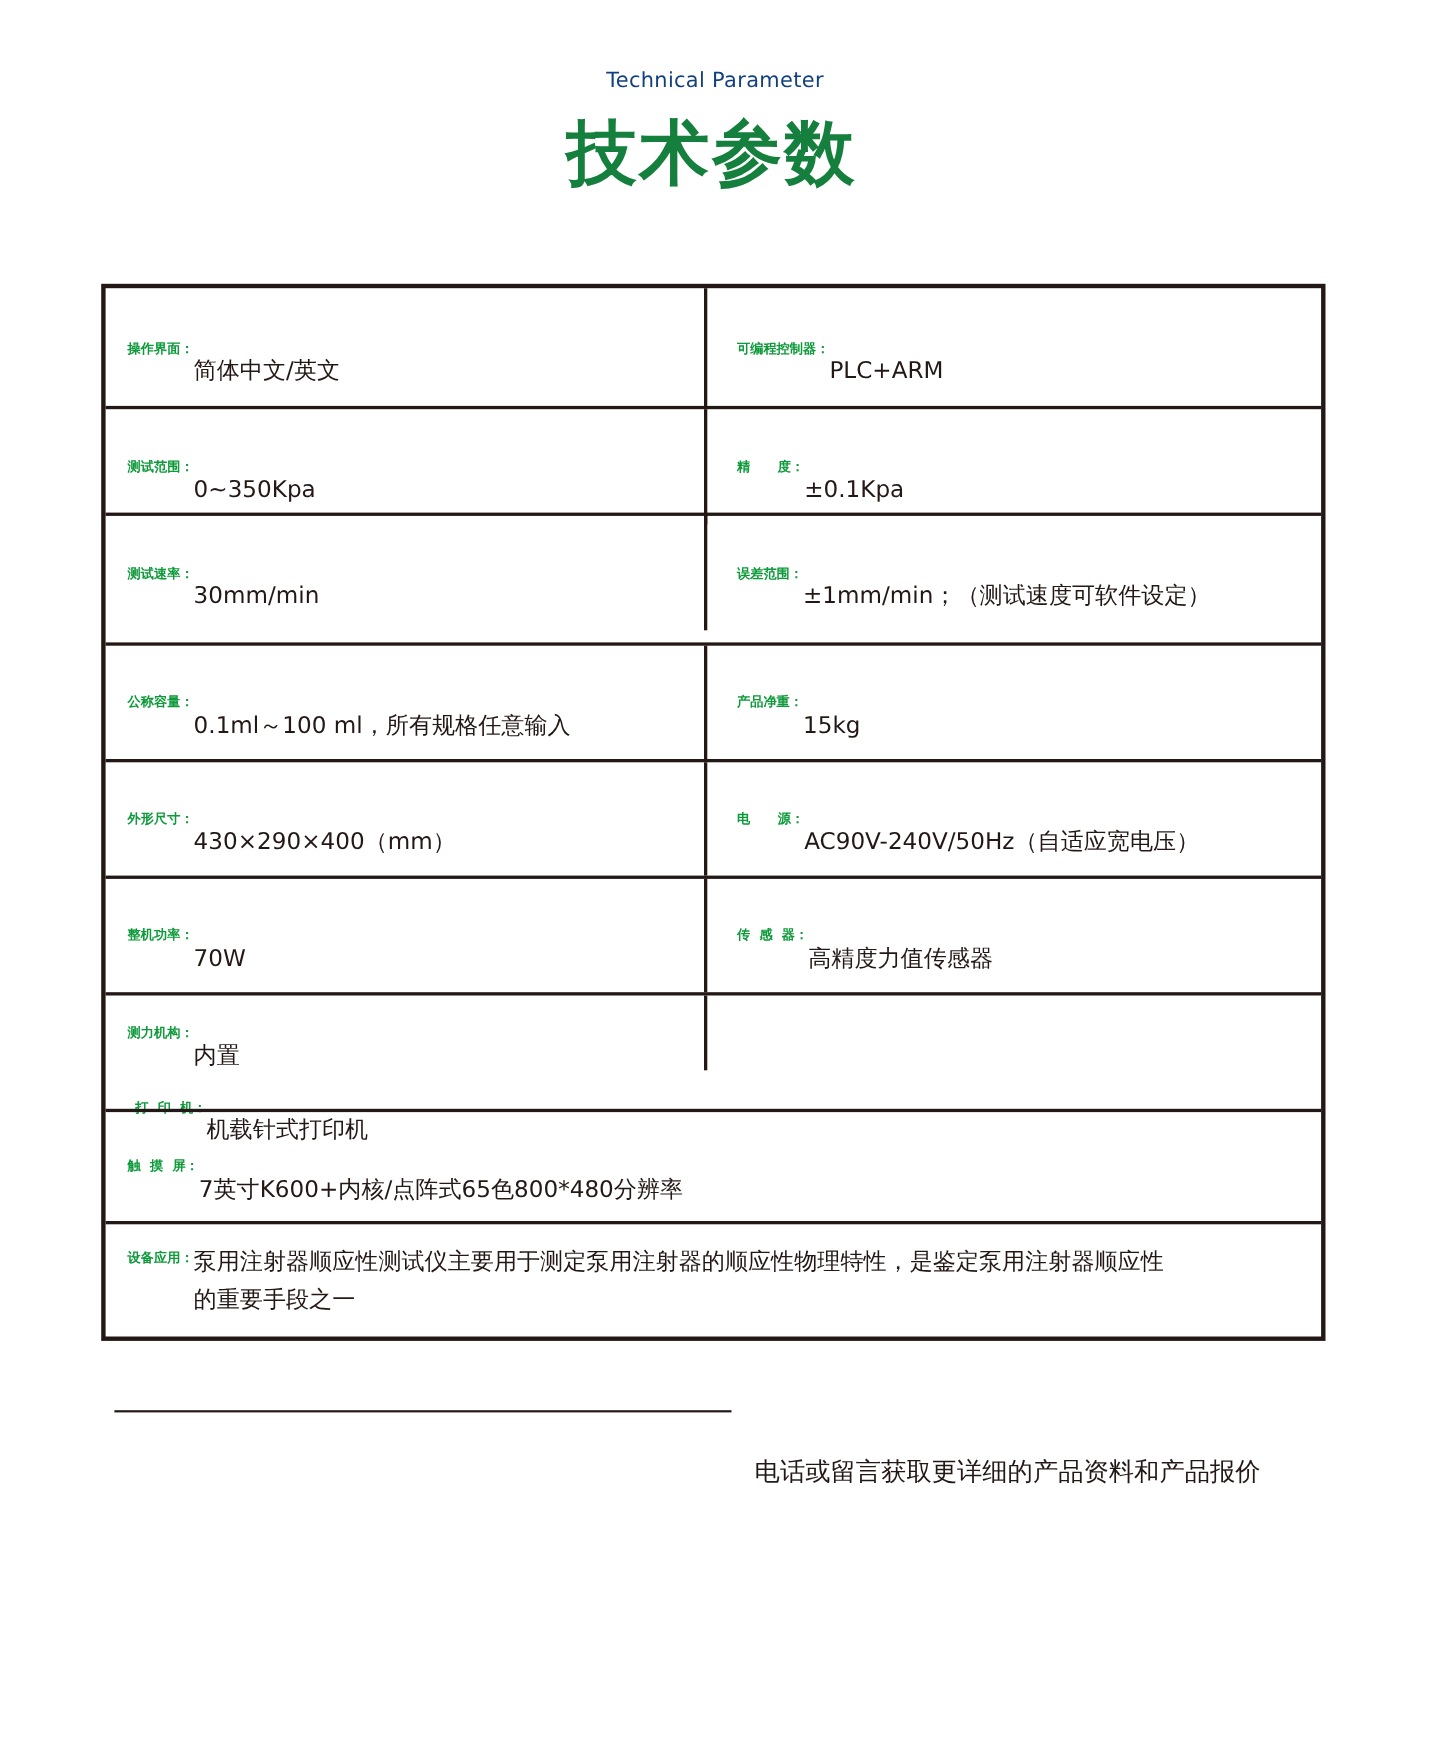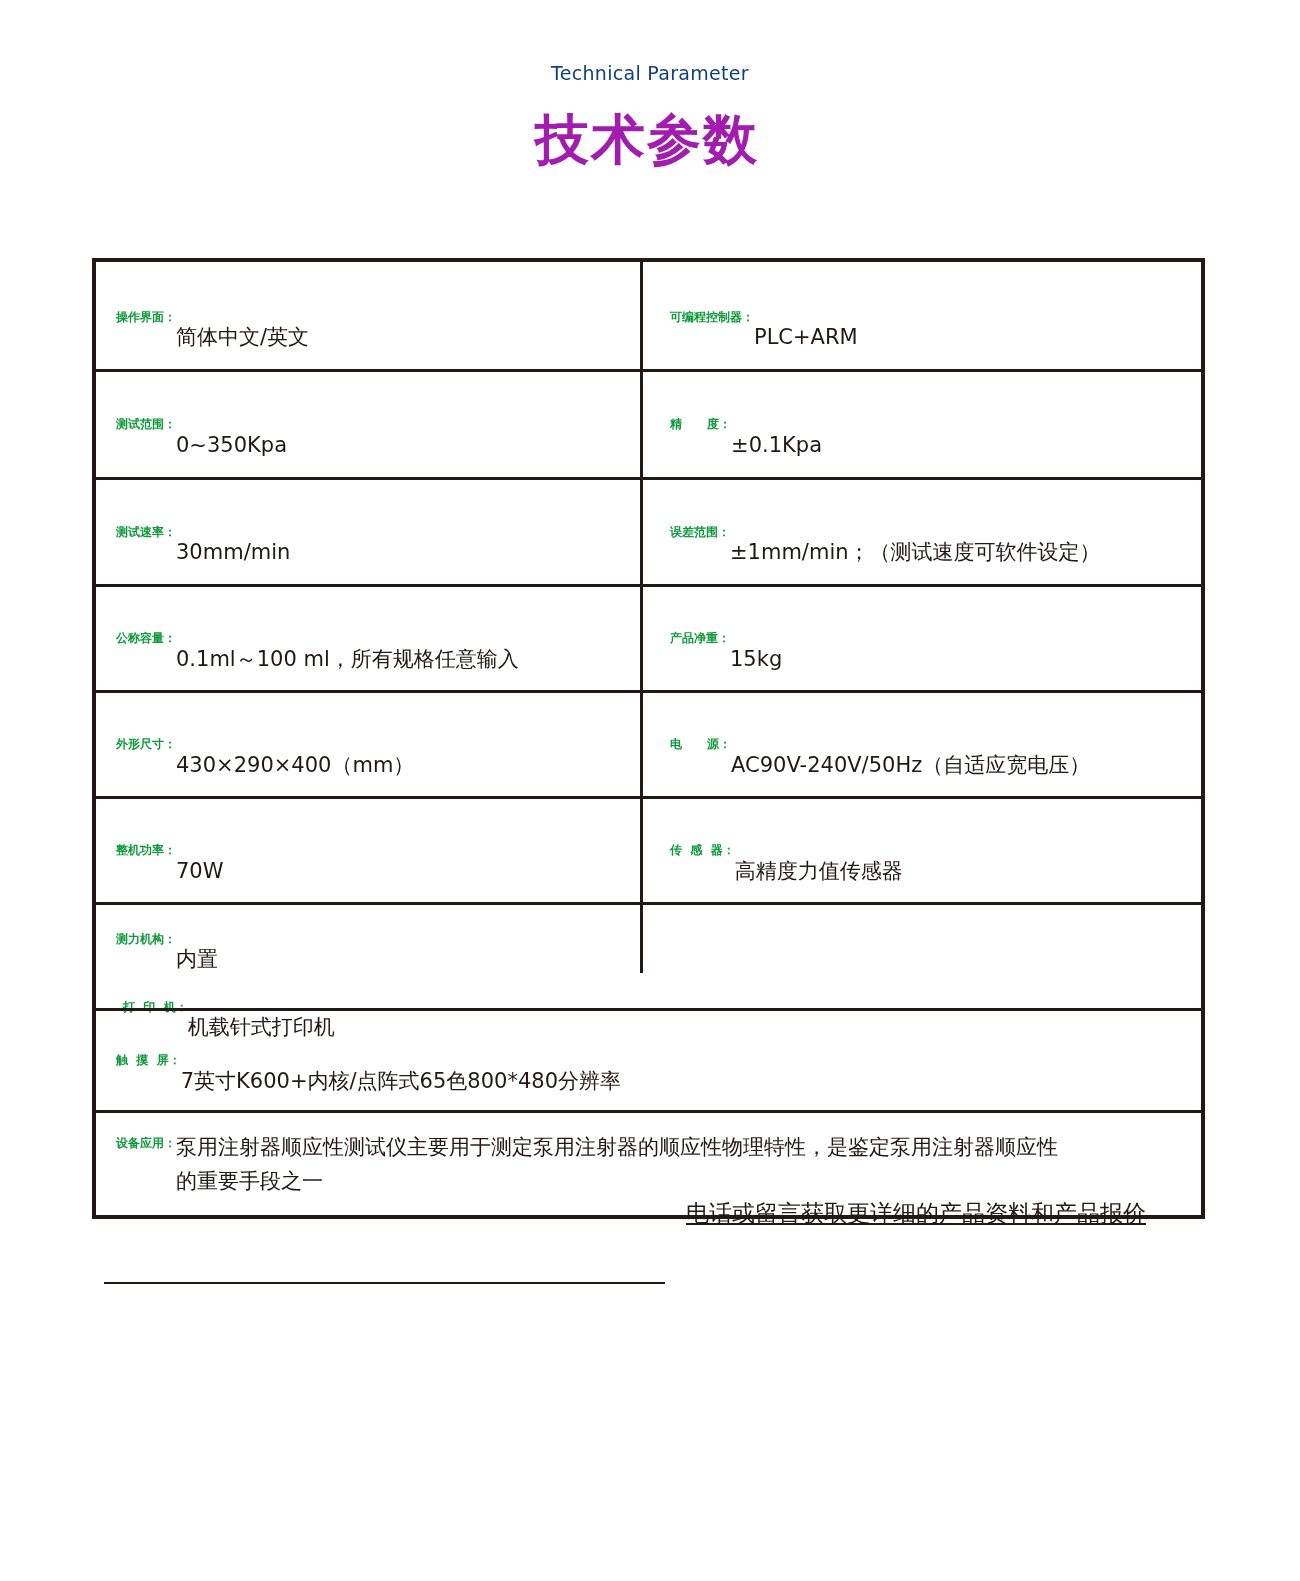--- a/index.html
+++ b/index.html
@@ -7,22 +7,22 @@
     width: 1300px; height: 1581px; position: relative; overflow: hidden;
     font-family: "DejaVu Sans", "Liberation Sans", sans-serif;
   }
   .subtitle {
     position: absolute; top: 62px; left: 0; width: 1300px; text-align: center;
     font-family: "DejaVu Sans", sans-serif; font-size: 19px; color: #12407f;
     letter-spacing: 0.3px;
   }
   .title {
     position: absolute; top: 98px; left: 0; width: 1294px; text-align: center;
-    font-family: "DejaVu Sans", sans-serif; font-weight: bold; font-size: 54px;
-    color: #a21caf; letter-spacing: 2px; line-height: 84px;
+    font-family: "DejaVu Sans", sans-serif; font-weight: bold; font-size: 64px;
+    color: #15803d; letter-spacing: 2px; line-height: 84px;
   }
   .spec-table {
     position: absolute; left: 92px; top: 258px; width: 1113px; height: 961px;
     box-sizing: border-box; border: 4px solid #231815;
   }
   .row {
     position: absolute; left: 0; width: 1105px; box-sizing: border-box;
     border-top: 3px solid #231815; display: flex;
   }
   .row.first { border-top: none; }
@@ -38,23 +38,22 @@
     color: #0e9a3a; font-weight: bold; font-size: 12px; white-space: pre;
     flex: none;
   }
   .value { color: #231815; font-size: 21px; margin-top: 40px; }
   .multi .value { white-space: normal; line-height: 34px; width: 900px; margin-top: -5px; }
   .footer-line {
     position: absolute; left: 104px; top: 1282px; width: 561px; height: 2px;
     background: #231815;
   }
   .footer-text {
-    position: absolute; left: 686px; top: 1198px; font-size: 23px; color: #231815;
+    position: absolute; left: 686px; top: 1322px; font-size: 23px; color: #231815;
     white-space: nowrap;
-    text-decoration: underline;
   }
 </style>
 </head>
 <body>
 
 <div class="subtitle">Technical Parameter</div>
 <div class="title">技术参数</div>
 
 <div class="spec-table">
 
@@ -73,21 +72,21 @@
     <div class="cell left">
       <span class="label">测试范围：</span>
       <span class="value">0~350Kpa</span>
     </div>
     <div class="cell right">
       <span class="label">精      度：</span>
       <span class="value">±0.1Kpa</span>
     </div>
   </div>
 
-  <div class="row" style="top:215px;height:107px;">
+  <div class="row" style="top:204px;height:107px;">
     <div class="cell left">
       <span class="label">测试速率：</span>
       <span class="value">30mm/min</span>
     </div>
     <div class="cell right">
       <span class="label">误差范围：</span>
       <span class="value">±1mm/min；（测试速度可软件设定）</span>
     </div>
   </div>
 

